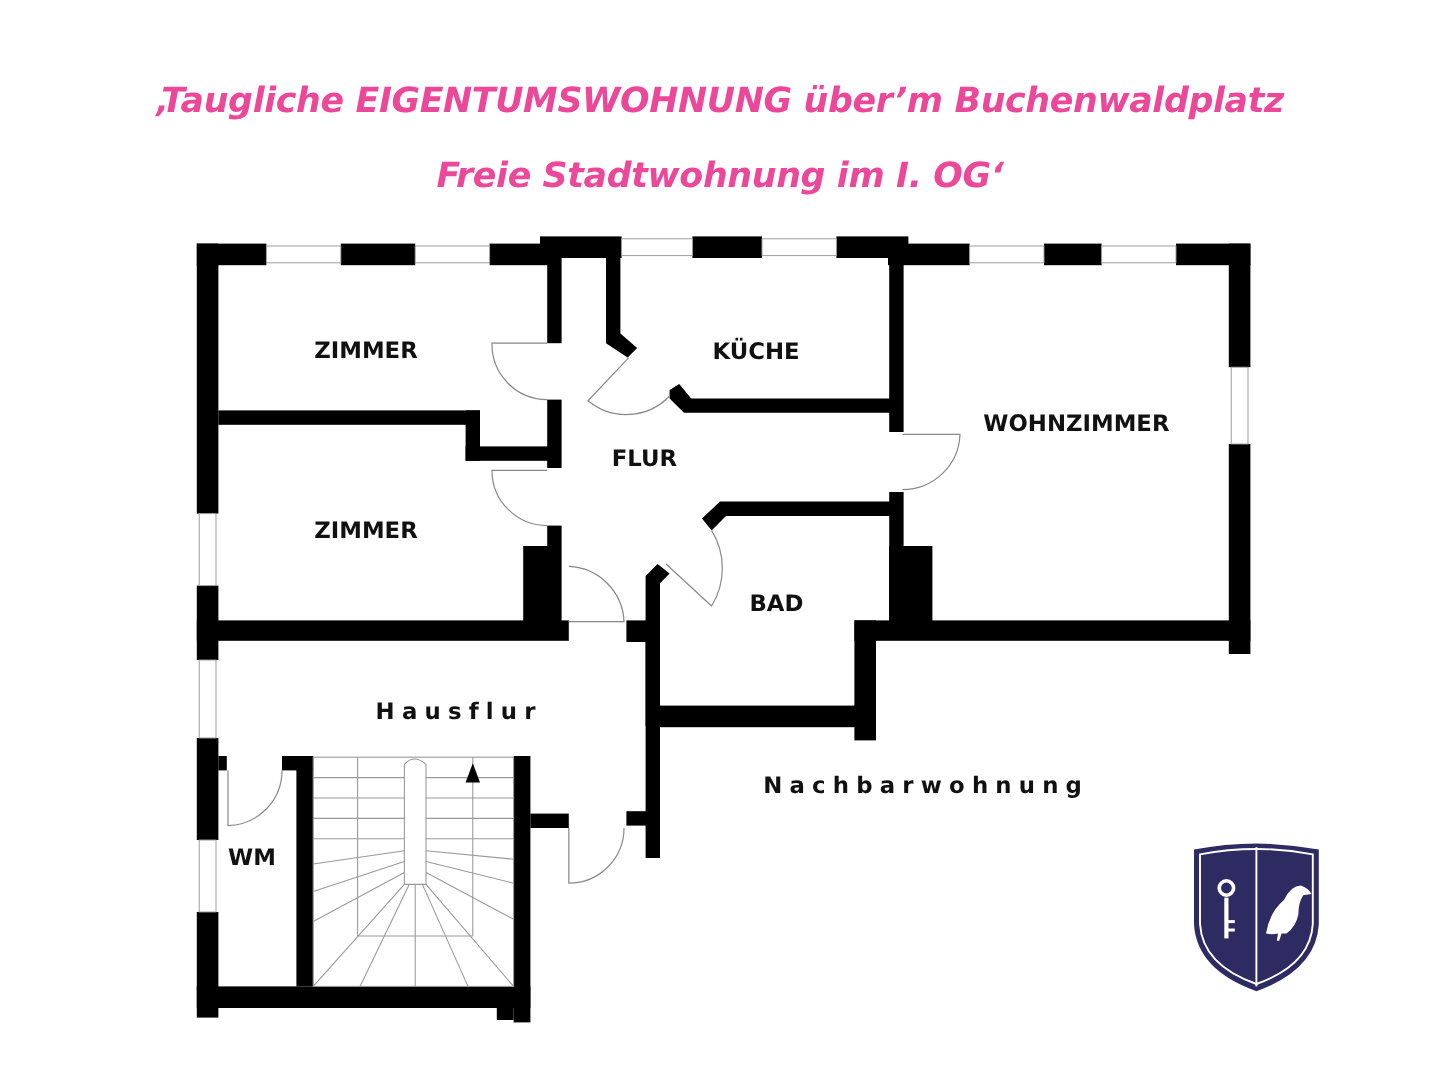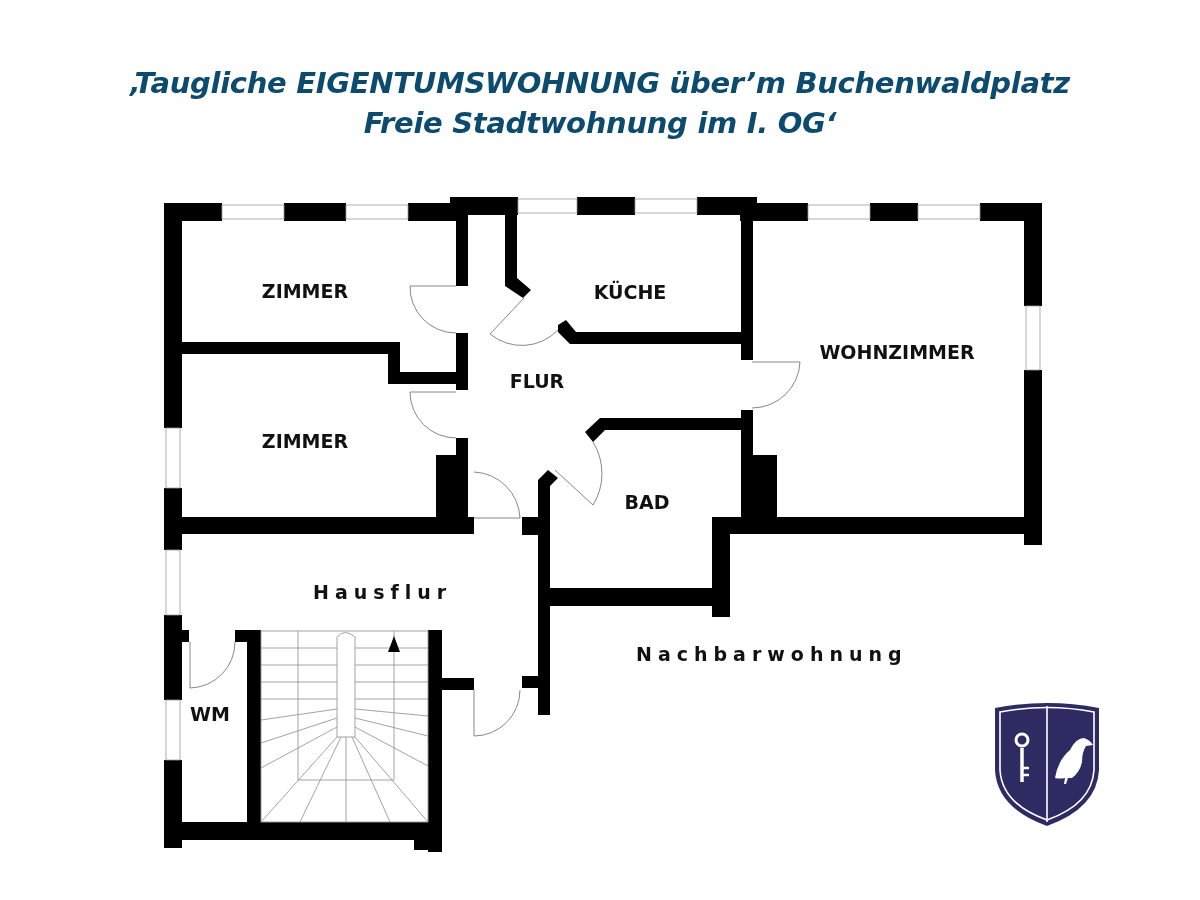--- a/index.html
+++ b/index.html
@@ -1,19 +1,19 @@
 <!DOCTYPE html>
 <html><head>
 <meta charset="utf-8">
 <style>
   html, body { margin:0; padding:0; background:#ffffff; }
   body { width:1200px; height:900px; position:relative; overflow:hidden; font-family:"Liberation Sans", sans-serif; }
-  .title { position:absolute; left:0; width:1200px; text-align:center; color:#0c4a6e; font-family:"DejaVu Sans", sans-serif; font-weight:bold; font-style:italic; font-size:29px; letter-spacing:-0.3px; }
+  .title { position:absolute; left:0; width:1200px; text-align:center; color:#ec4899; font-family:"DejaVu Sans", sans-serif; font-weight:bold; font-style:italic; font-size:29px; letter-spacing:-0.3px; }
   #title-1 { top:66px; }
-  #title-2 { top:106px; }
+  #title-2 { top:129px; }
   svg { position:absolute; left:0; top:0; }
   .room-label { font-family:"DejaVu Sans", sans-serif; font-weight:bold; font-size:19px; fill:#111; }
   .spaced-label { font-family:"DejaVu Sans", sans-serif; font-weight:bold; font-size:19px; fill:#111; letter-spacing:6px; }
   .wall { fill:#000; }
   .win { fill:#fff; stroke:#999; stroke-width:0.8; }
   .door { fill:none; stroke:#888; stroke-width:1; }
   .stair { fill:none; stroke:#999; stroke-width:0.9; }
 </style>
 </head>
 <body>

